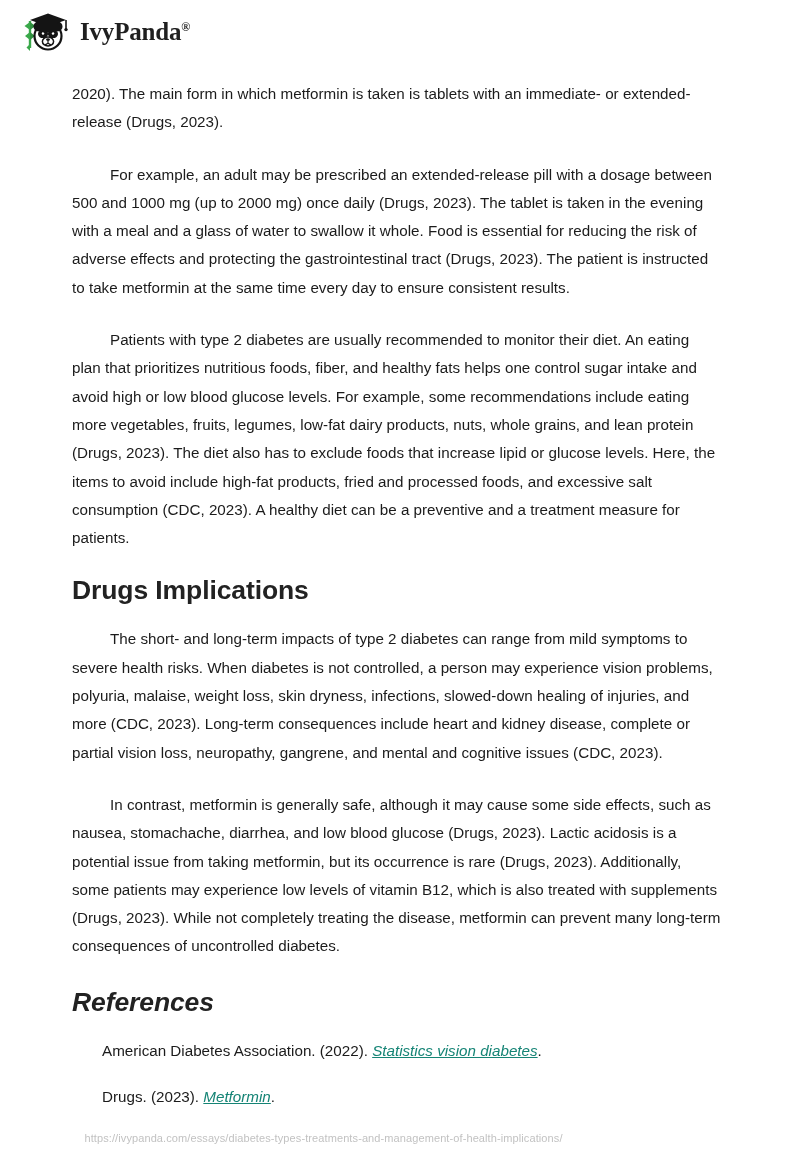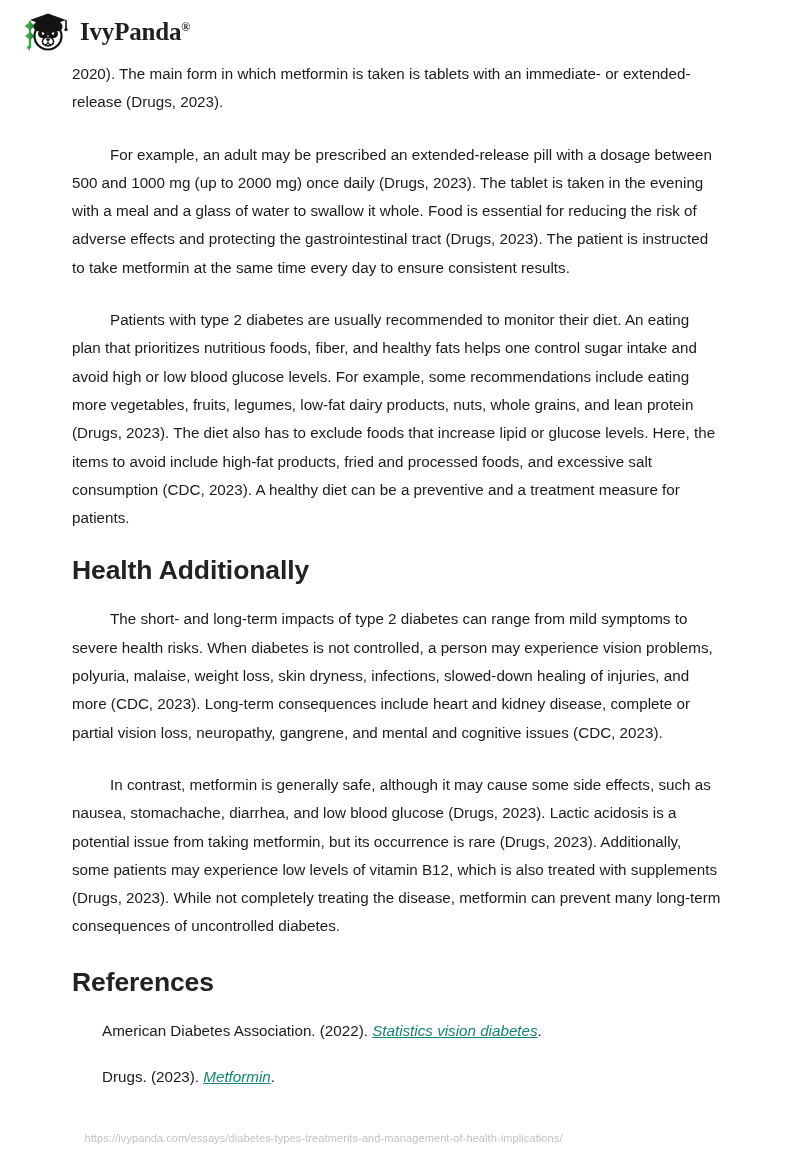--- a/index.html
+++ b/index.html
@@ -64,21 +64,21 @@
     color: #8a8a8a;
     font-family: "Liberation Sans", sans-serif;
     letter-spacing: 0.05px;
     white-space: nowrap;
   }
 
   
   .content {
     position: absolute;
     left: 72px;
-    top: 60px;
+    top: 80px;
     width: 650px;
   }
   p.para {
     margin: 0 0 24px 0;
     font-size: 15.2px;
     line-height: 28.3px;
     color: #1b1b1b;
     text-align: left;
     letter-spacing: 0.01px;
   }
@@ -92,20 +92,21 @@
   h2.section-heading {
     margin: 0 0 18px 0;
     font-size: 26.5px;
     line-height: 34px;
     font-weight: bold;
     color: #222222;
     letter-spacing: -0.1px;
   }
   h2.section-heading.refs {
     margin-top: 24px;
+    font-style: italic;
   }
 
   .ref-list {
     margin: 0;
     padding: 0;
     list-style: none;
   }
   .ref-item {
     margin: 0 0 18px 0;
     padding-left: 30px;
@@ -186,21 +187,21 @@
 </div>
 
 <div class="content">
 
   <p class="para">2020). The main form in which metformin is taken is tablets with an immediate- or extended-release (Drugs, 2023).</p>
 
   <p class="para indent">For example, an adult may be prescribed an extended-release pill with a dosage between 500 and 1000 mg (up to 2000 mg) once daily (Drugs, 2023). The tablet is taken in the evening with a meal and a glass of water to swallow it whole. Food is essential for reducing the risk of adverse effects and protecting the gastrointestinal tract (Drugs, 2023). The patient is instructed to take metformin at the same time every day to ensure consistent results.</p>
 
   <p class="para indent tight">Patients with type 2 diabetes are usually recommended to monitor their diet. An eating plan that prioritizes nutritious foods, fiber, and healthy fats helps one control sugar intake and avoid high or low blood glucose levels. For example, some recommendations include eating more vegetables, fruits, legumes, low-fat dairy products, nuts, whole grains, and lean protein (Drugs, 2023). The diet also has to exclude foods that increase lipid or glucose levels. Here, the items to avoid include high-fat products, fried and processed foods, and excessive salt consumption (CDC, 2023). A healthy diet can be a preventive and a treatment measure for patients.</p>
 
-  <h2 class="section-heading">Health Additionally</h2>
+  <h2 class="section-heading">Drugs Implications</h2>
 
   <p class="para indent">The short- and long-term impacts of type 2 diabetes can range from mild symptoms to severe health risks. When diabetes is not controlled, a person may experience vision problems, polyuria, malaise, weight loss, skin dryness, infections, slowed-down healing of injuries, and more (CDC, 2023). Long-term consequences include heart and kidney disease, complete or partial vision loss, neuropathy, gangrene, and mental and cognitive issues (CDC, 2023).</p>
 
   <p class="para indent tight">In contrast, metformin is generally safe, although it may cause some side effects, such as nausea, stomachache, diarrhea, and low blood glucose (Drugs, 2023). Lactic acidosis is a potential issue from taking metformin, but its occurrence is rare (Drugs, 2023). Additionally, some patients may experience low levels of vitamin B12, which is also treated with supplements (Drugs, 2023). While not completely treating the disease, metformin can prevent many long-term consequences of uncontrolled diabetes.</p>
 
   <h2 class="section-heading refs">References</h2>
 
   <ul class="ref-list">
     <li class="ref-item"><span>American Diabetes Association. (2022). </span><a class="ref-link" href="#">Statistics vision diabetes</a><span>.</span></li>
 

